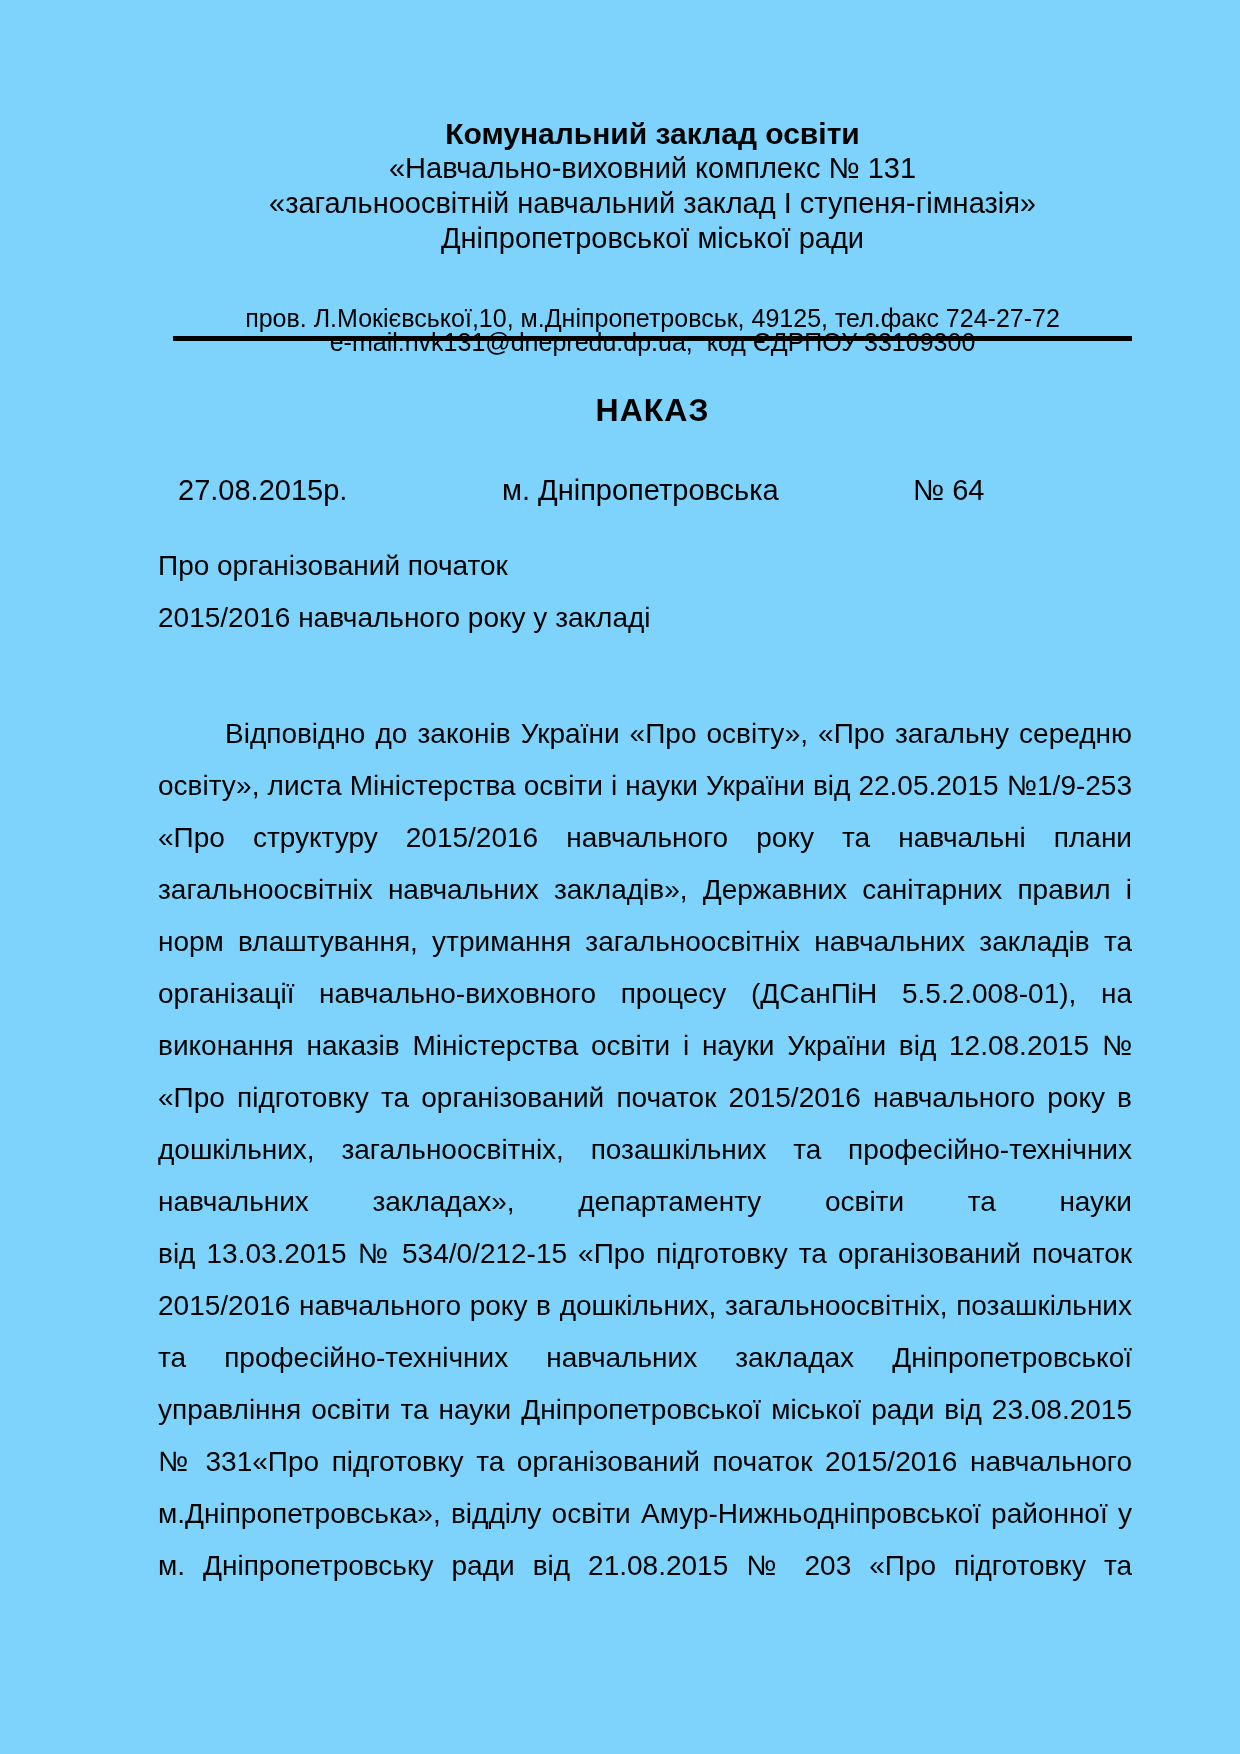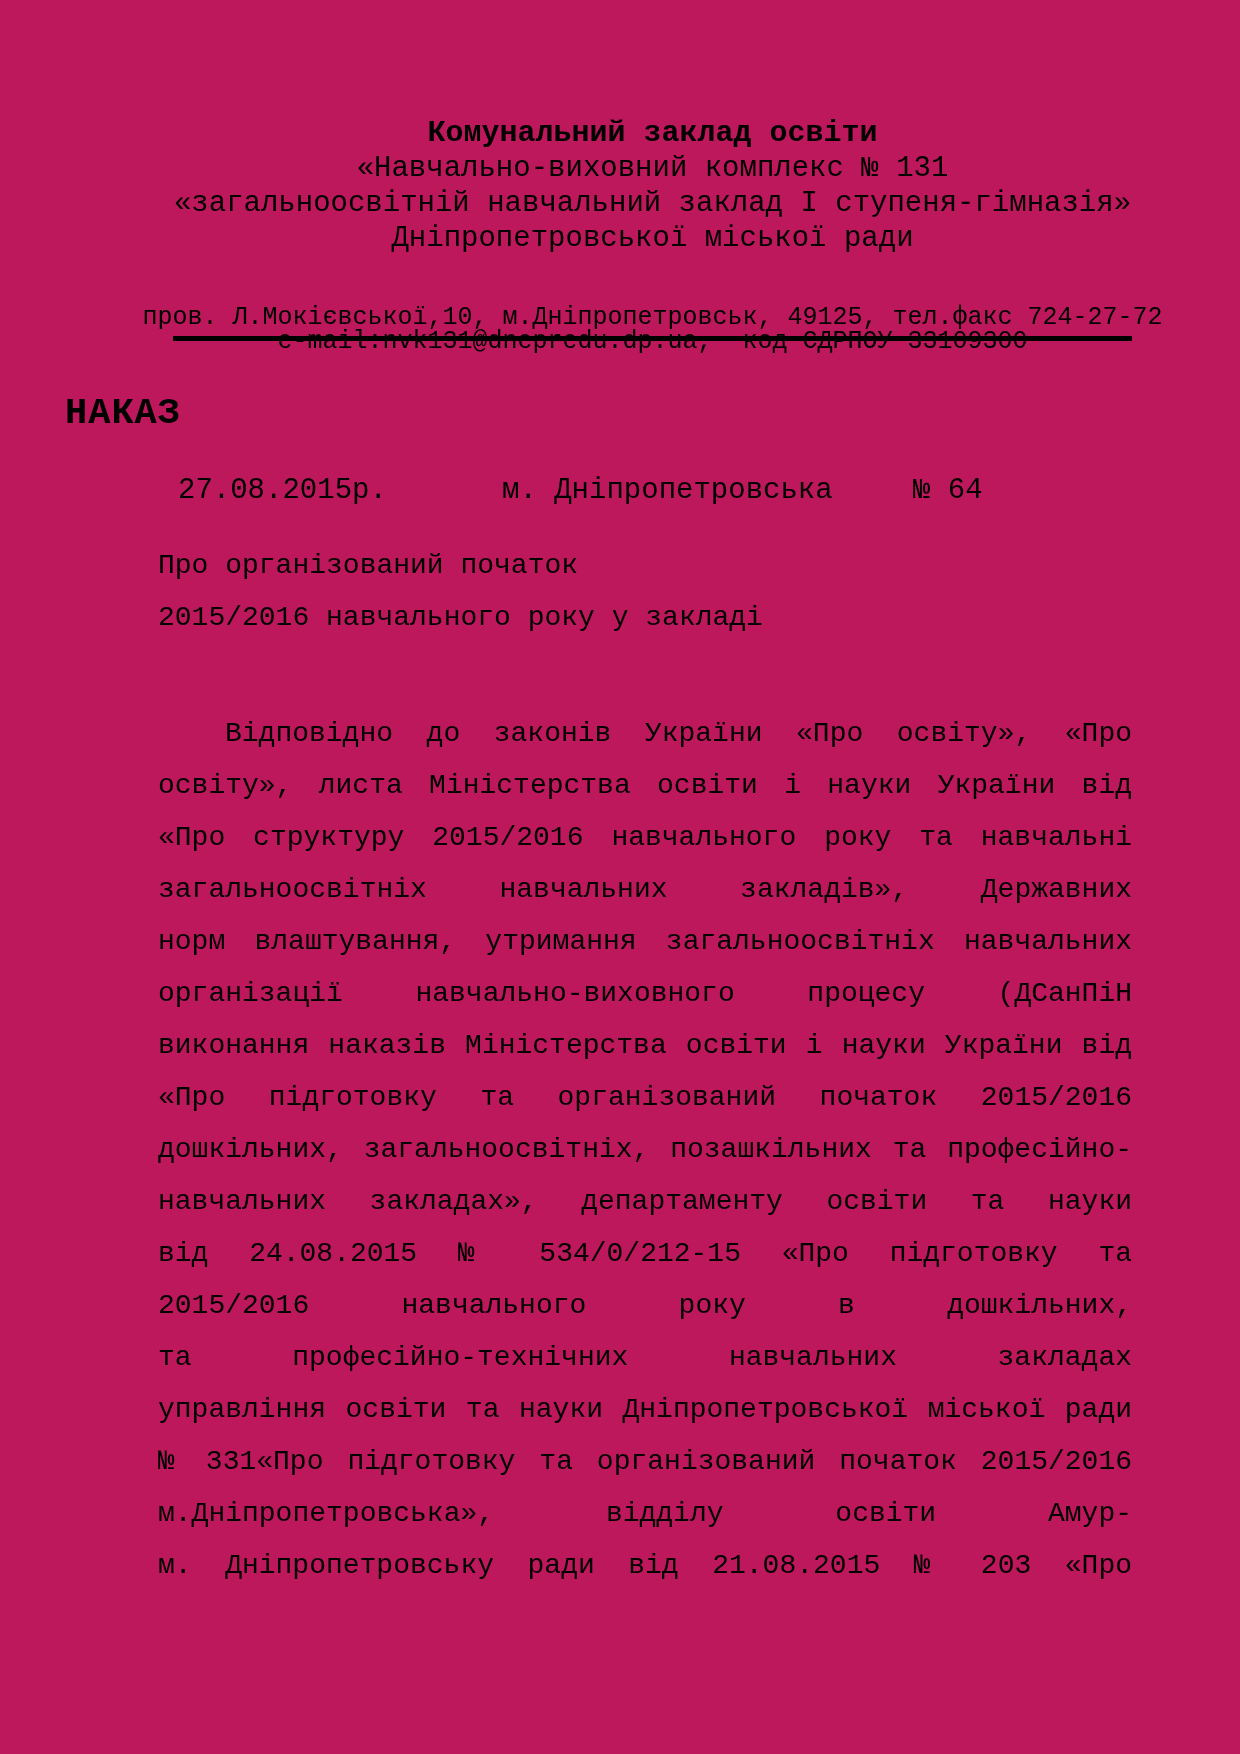--- a/index.html
+++ b/index.html
@@ -4,22 +4,22 @@
 <style>
   html, body {
     margin: 0;
     padding: 0;
     background: #e8e8e8;
   }
   .page {
     position: relative;
     width: 1240px;
     height: 1754px;
-    background: #be185d;
-    font-family: Liberation Mono, monospace;
+    background: #7dd3fc;
+    font-family: Liberation Sans, sans-serif;
     color: #000000;
     overflow: hidden;
     margin: 0 auto;
   }
   
   .org-block {
     position: absolute;
     top: 116px;
     left: 65px;
     width: 1175px;
@@ -47,22 +47,23 @@
     left: 173px;
     width: 959px;
     height: 5px;
     background: #000000;
   }
   .order-title {
     position: absolute;
     top: 392px;
     left: 65px;
     width: 1175px;
+    text-align: center;
     font-weight: bold;
-    font-size: 37px;
+    font-size: 32px;
     letter-spacing: 1px;
   }
   .date-row {
     position: absolute;
     top: 474px;
     left: 0;
     width: 1140px;
     height: 34px;
     font-size: 29px;
   }
@@ -131,21 +132,21 @@
     <div class="body-line first-line">Відповідно до законів України «Про освіту», «Про загальну середню</div>
     <div class="body-line">освіту», листа Міністерства освіти і науки України від 22.05.2015 №1/9-253</div>
     <div class="body-line">«Про структуру 2015/2016 навчального року та навчальні плани</div>
     <div class="body-line">загальноосвітніх навчальних закладів», Державних санітарних правил і</div>
     <div class="body-line">норм влаштування, утримання загальноосвітніх навчальних закладів та</div>
     <div class="body-line">організації навчально-виховного процесу (ДСанПіН 5.5.2.008-01), на</div>
     <div class="body-line">виконання наказів Міністерства освіти і науки України від 12.08.2015 № 872</div>
     <div class="body-line">«Про підготовку та організований початок 2015/2016 навчального року в</div>
     <div class="body-line">дошкільних, загальноосвітніх, позашкільних та професійно-технічних</div>
     <div class="body-line">навчальних закладах», департаменту освіти та науки облдержадміністрації</div>
-    <div class="body-line">від 24.08.2015 № 534/0/212-15 «Про підготовку та організований початок</div>
+    <div class="body-line">від 13.03.2015 № 534/0/212-15 «Про підготовку та організований початок</div>
     <div class="body-line">2015/2016 навчального року в дошкільних, загальноосвітніх, позашкільних</div>
     <div class="body-line">та професійно-технічних навчальних закладах Дніпропетровської області»,</div>
     <div class="body-line">управління освіти та науки Дніпропетровської міської ради від 23.08.2015</div>
     <div class="body-line">№ 331«Про підготовку та організований початок 2015/2016 навчального</div>
     <div class="body-line">м.Дніпропетровська», відділу освіти Амур-Нижньодніпровської районної у</div>
     <div class="body-line">м. Дніпропетровську ради від 21.08.2015 № 203 «Про підготовку та</div>
   </div>
 
 </div>
 

